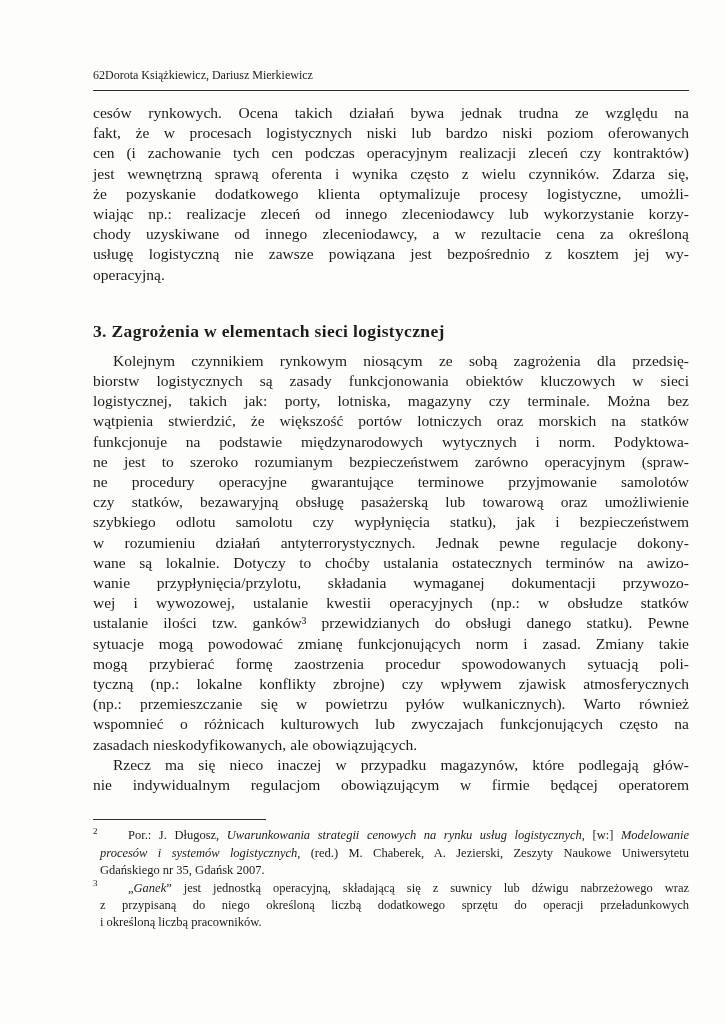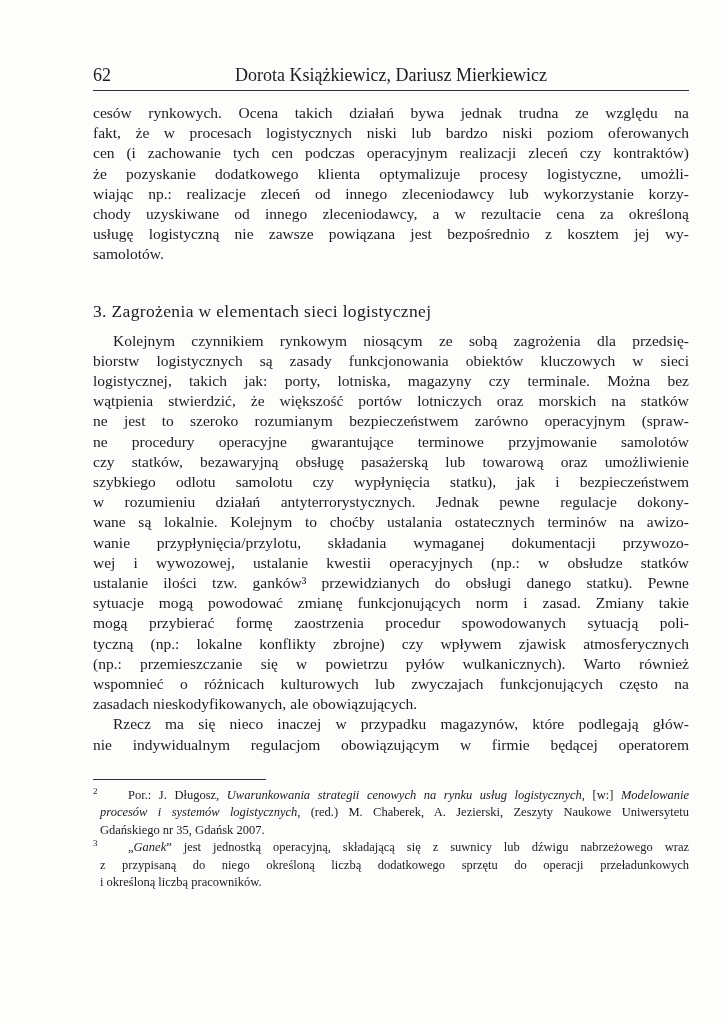--- a/index.html
+++ b/index.html
@@ -20,29 +20,28 @@
     position: absolute;
     left: 93px;
     top: 67px;
     width: 596px;
   }
   .running-header {
     display: flex;
     align-items: baseline;
     border-bottom: 1px solid #2f2f2f;
     padding-bottom: 7px;
-    font-size: 18px;
+    font-size: 12px;
     line-height: 16px;
   }
   .running-header .pagenum {
     flex: 0 0 auto;
   }
   .running-header .head-title {
     flex: 1 1 auto;
-    text-align: center;
     
     margin-right: 18px;
   }
   .body-blocks {
     margin-top: 12px;
   }
   .line {
     font-size: 15.5px;
     line-height: 20.2px;
     text-align: justify;
@@ -51,21 +50,21 @@
     word-spacing: 0.02em;
   }
   .line.lastline {
     text-align-last: left;
   }
   .line.indent {
     padding-left: 20px;
   }
   .heading {
     font-size: 17.5px;
-    font-weight: normal;
+    font-weight: bold;
     line-height: 24px;
     margin-top: 34px;
     margin-bottom: 8px;
     letter-spacing: 0.02em;
   }
   .footnote-area {
     margin-top: 24px;
   }
   .footnote-rule {
     width: 173px;
@@ -104,38 +103,40 @@
     <div class="running-header">
       <span class="pagenum">62</span>
       <span class="head-title">Dorota Książkiewicz, Dariusz Mierkiewicz</span>
     </div>
 
     <div class="body-blocks">
         <div class="paragraph">
           <div class="line">cesów rynkowych. Ocena takich działań bywa jednak trudna ze względu na</div>
           <div class="line">fakt, że w procesach logistycznych niski lub bardzo niski poziom oferowanych</div>
           <div class="line">cen (i zachowanie tych cen podczas operacyjnym realizacji zleceń czy kontraktów)</div>
+          <div class="line">jest wewnętrzną sprawą oferenta i wynika często z wielu czynników. Zdarza się,</div>
           <div class="line">że pozyskanie dodatkowego klienta optymalizuje procesy logistyczne, umożli-</div>
           <div class="line">wiając np.: realizacje zleceń od innego zleceniodawcy lub wykorzystanie korzy-</div>
           <div class="line">chody uzyskiwane od innego zleceniodawcy, a w rezultacie cena za określoną</div>
           <div class="line">usługę logistyczną nie zawsze powiązana jest bezpośrednio z kosztem jej wy-</div>
-          <div class="line lastline">samolotów.</div>
+          <div class="line lastline">operacyjną.</div>
         </div>
         <div class="heading">3. Zagrożenia w elementach sieci logistycznej</div>
         <div class="paragraph">
           <div class="line indent">Kolejnym czynnikiem rynkowym niosącym ze sobą zagrożenia dla przedsię-</div>
           <div class="line">biorstw logistycznych są zasady funkcjonowania obiektów kluczowych w sieci</div>
           <div class="line">logistycznej, takich jak: porty, lotniska, magazyny czy terminale. Można bez</div>
           <div class="line">wątpienia stwierdzić, że większość portów lotniczych oraz morskich na statków</div>
+          <div class="line">funkcjonuje na podstawie międzynarodowych wytycznych i norm. Podyktowa-</div>
           <div class="line">ne jest to szeroko rozumianym bezpieczeństwem zarówno operacyjnym (spraw-</div>
           <div class="line">ne procedury operacyjne gwarantujące terminowe przyjmowanie samolotów</div>
           <div class="line">czy statków, bezawaryjną obsługę pasażerską lub towarową oraz umożliwienie</div>
           <div class="line">szybkiego odlotu samolotu czy wypłynięcia statku), jak i bezpieczeństwem</div>
           <div class="line">w rozumieniu działań antyterrorystycznych. Jednak pewne regulacje dokony-</div>
-          <div class="line">wane są lokalnie. Kolejnym to choćby ustalania ostatecznych terminów na awizo-</div>
+          <div class="line">wane są lokalnie. Dotyczy to choćby ustalania ostatecznych terminów na awizo-</div>
           <div class="line">wanie przypłynięcia/przylotu, składania wymaganej dokumentacji przywozo-</div>
           <div class="line">wej i wywozowej, ustalanie kwestii operacyjnych (np.: w obsłudze statków</div>
           <div class="line">ustalanie ilości tzw. ganków³ przewidzianych do obsługi danego statku). Pewne</div>
           <div class="line">sytuacje mogą powodować zmianę funkcjonujących norm i zasad. Zmiany takie</div>
           <div class="line">mogą przybierać formę zaostrzenia procedur spowodowanych sytuacją poli-</div>
           <div class="line">tyczną (np.: lokalne konflikty zbrojne) czy wpływem zjawisk atmosferycznych</div>
           <div class="line">(np.: przemieszczanie się w powietrzu pyłów wulkanicznych). Warto również</div>
           <div class="line">wspomnieć o różnicach kulturowych lub zwyczajach funkcjonujących często na</div>
           <div class="line lastline">zasadach nieskodyfikowanych, ale obowiązujących.</div>
         </div>

